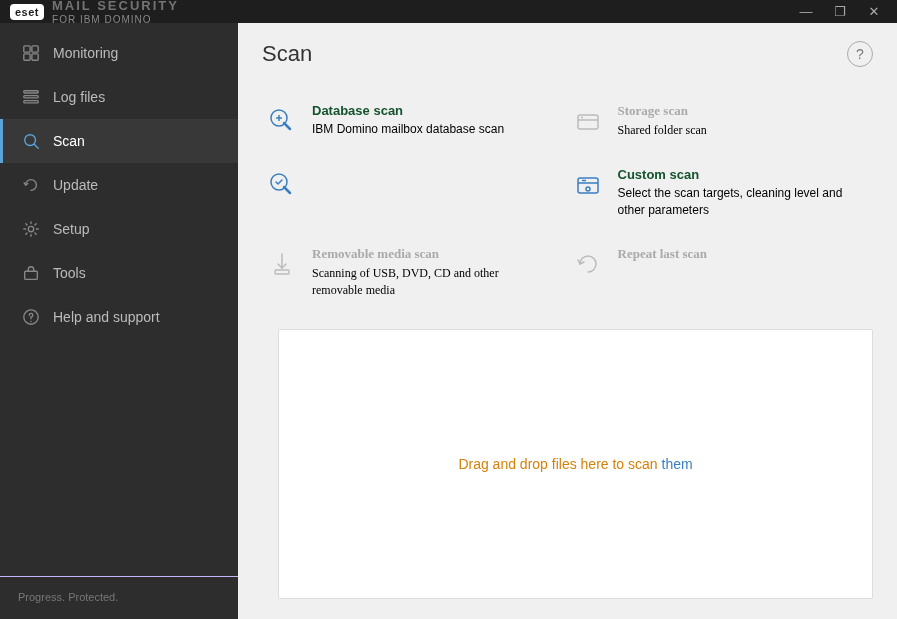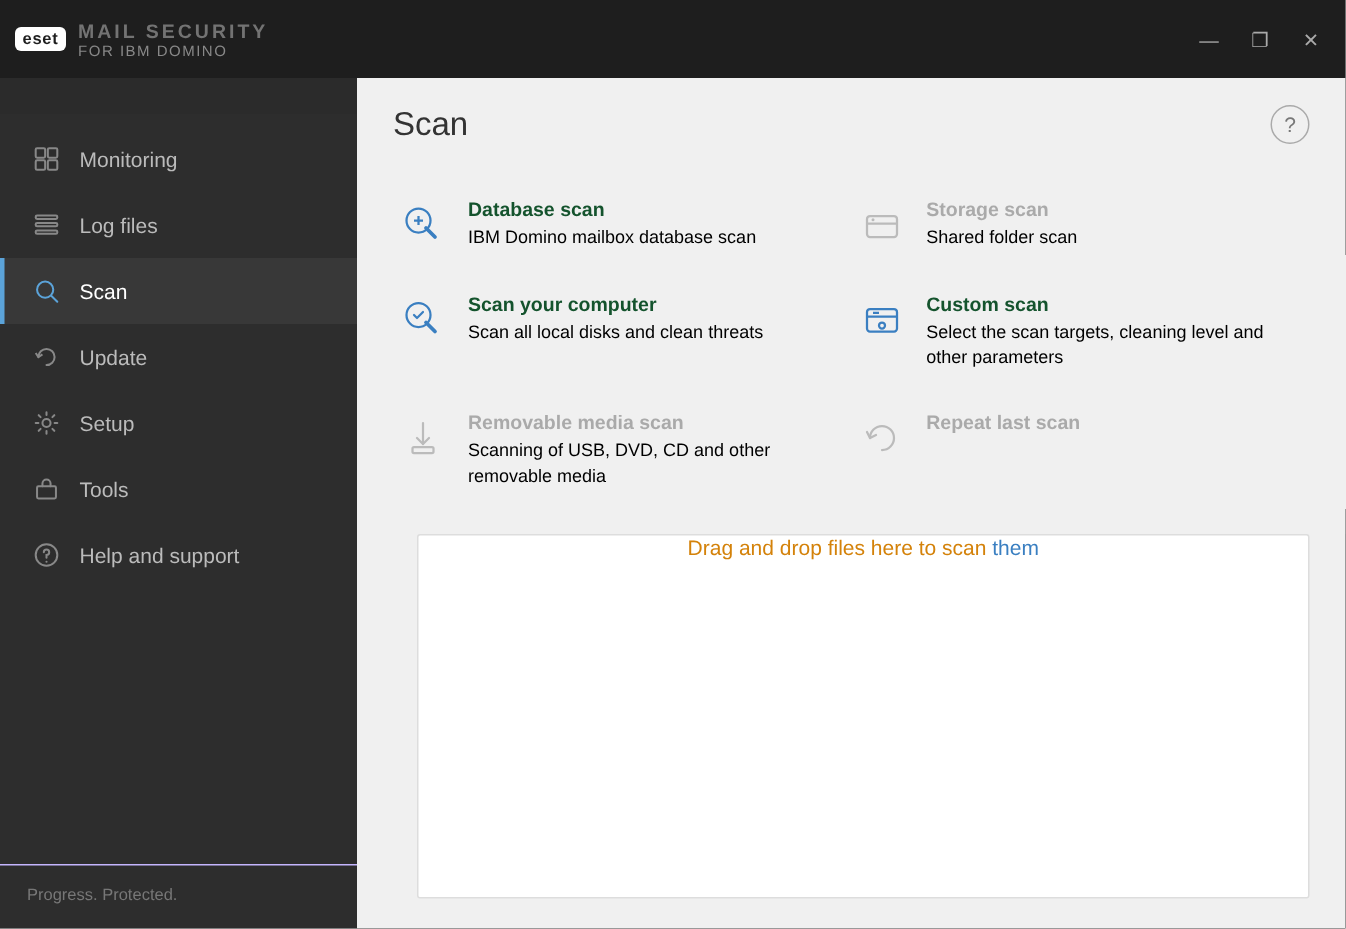--- a/index.html
+++ b/index.html
@@ -8,21 +8,21 @@
       height: 619px;
       font-family: 'Segoe UI', Arial, sans-serif;
       background: #2b2b2b;
       display: flex;
       flex-direction: column;
       overflow: hidden;
     }
 
     
     .titlebar {
-      height: 52px;
+      height: 23px;
       background: #1e1e1e;
       display: flex;
       align-items: center;
       justify-content: space-between;
       padding: 0 8px 0 0;
       flex-shrink: 0;
     }
     .titlebar-left {
       display: flex;
       align-items: center;
@@ -81,21 +81,20 @@
       overflow: hidden;
     }
 
     
     .sidebar {
       width: 238px;
       background: #2d2d2d;
       display: flex;
       flex-direction: column;
       flex-shrink: 0;
-      margin-top: 24px;
     }
     .sidebar-nav {
       flex: 1;
       padding: 8px 0;
     }
     .nav-item {
       display: flex;
       align-items: center;
       gap: 12px;
       padding: 12px 18px;
@@ -183,20 +182,21 @@
     .scan-item {
       display: flex;
       align-items: flex-start;
       gap: 14px;
       padding: 14px 16px 14px 4px;
       cursor: pointer;
     }
     .scan-item.disabled {
       cursor: default;
       opacity: 1;
+      font-family: Liberation Serif, serif;
     }
     .scan-item-icon {
       width: 32px;
       height: 32px;
       flex-shrink: 0;
       display: flex;
       align-items: center;
       justify-content: center;
       margin-top: 2px;
     }
@@ -221,20 +221,21 @@
     }
 
     
     .drop-zone {
       margin: 0 24px 20px 40px;
       flex: 1;
       background: #fff;
       border: 1px solid #ddd;
       border-radius: 2px;
       display: flex;
+      align-items: center;
       justify-content: center;
       min-height: 160px;
     }
     .drop-zone-text {
       font-size: 14px;
       color: #888;
     }
     .drop-zone-text span.orange { color: #d4820a; }
     .drop-zone-text span.blue { color: #3a7fc1; }
   </style>
@@ -381,24 +382,20 @@
       </div>
 
       <div class="scan-item">
         <div class="scan-item-icon">
           <svg viewBox="0 0 28 28" fill="none" stroke="#3a7fc1" stroke-width="1.5">
             <circle cx="11" cy="11" r="8"></circle>
             <line x1="16" y1="16" x2="22" y2="22" stroke-linecap="round" stroke-width="2.5"></line>
             <polyline points="8,11 10,13 14,9" stroke-linecap="round" stroke-linejoin="round"></polyline>
           </svg>
         </div>
-        <div class="scan-item-text">
-          <div class="scan-item-title">Scan your computer</div>
-          <div class="scan-item-desc">Scan all local disks and clean threats</div>
-        </div>
       </div>
 
       <div class="scan-item">
         <div class="scan-item-icon">
           <svg viewBox="0 0 28 28" fill="none" stroke="#3a7fc1" stroke-width="1.5">
             <rect x="4" y="7" width="20" height="15" rx="2"></rect>
             <line x1="4" y1="12" x2="24" y2="12"></line>
             <circle cx="14" cy="18" r="2"></circle>
             <line x1="8" y1="9.5" x2="12" y2="9.5"></line>
           </svg>

